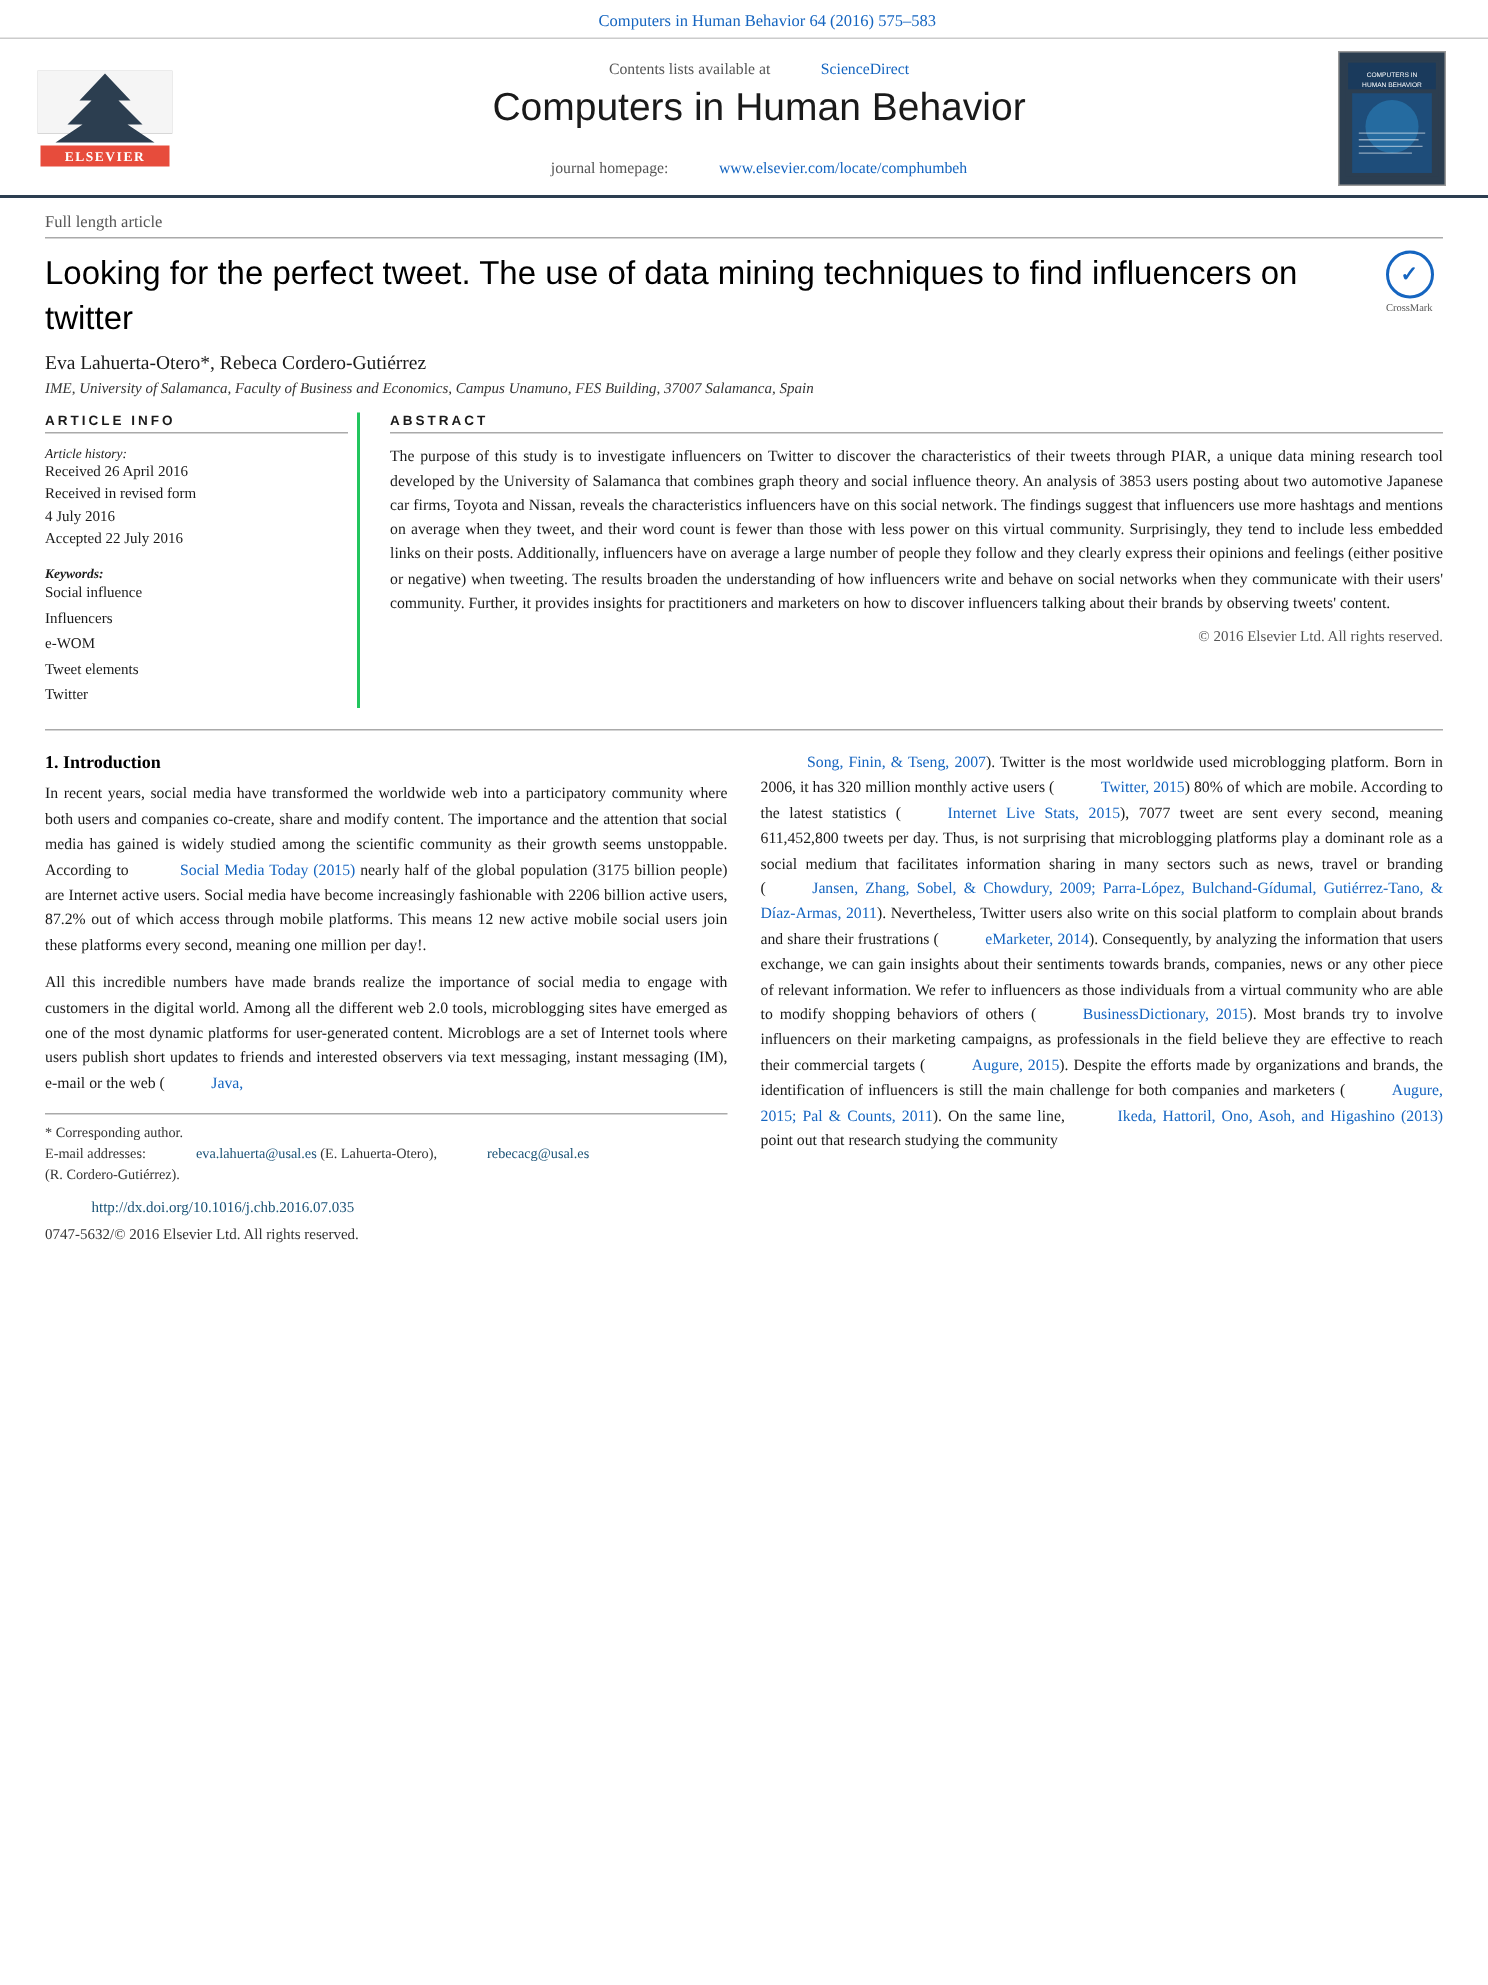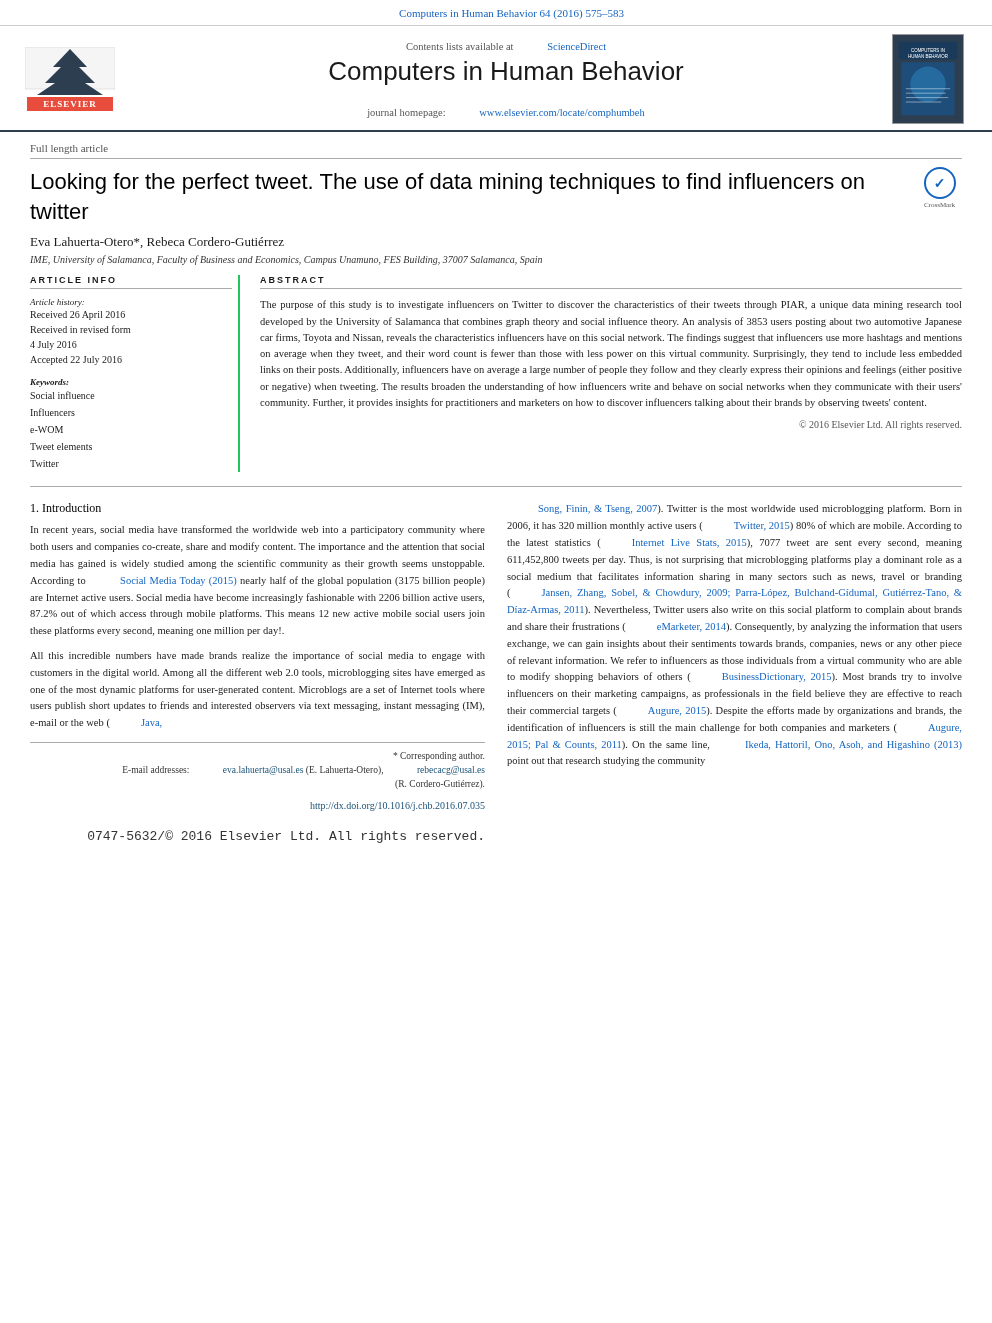--- a/index.html
+++ b/index.html
@@ -231,55 +231,53 @@
     }
     .main-left {
       flex: 1;
     }
     .main-right {
       flex: 1;
     }
 
     .section-heading {
       font-size: 12px;
-      font-weight: normal;
+      font-weight: bold;
       margin-bottom: 6px;
       color: #000;
     }
     .body-text {
       font-size: 10.5px;
       line-height: 1.6;
       text-align: justify;
       color: #1a1a1a;
       margin-bottom: 8px;
     }
     .body-text .ref-link { color: #1565c0; }
 
     
     .footnote-area {
       border-top: 1px solid #aaa;
       margin-top: 10px;
       padding-top: 6px;
-      text-align: right;
     }
     .footnote-text {
       font-size: 9.5px;
       color: #333;
       line-height: 1.5;
     }
     .doi-line {
       margin-top: 8px;
       font-size: 10px;
       color: #1565c0;
     }
     .issn-line {
-      font-size: 13px;
+      font-size: 10px;
       color: #333;
-      margin-top: 18px;
-      font-family: Liberation Mono, monospace;
+      margin-top: 7px;
     }
   </style>
 </head>
 <body>
 
 <div class="top-banner">
   <a href="#">Computers in Human Behavior 64 (2016) 575–583</a>
 </div>
 
 <div class="journal-header">

